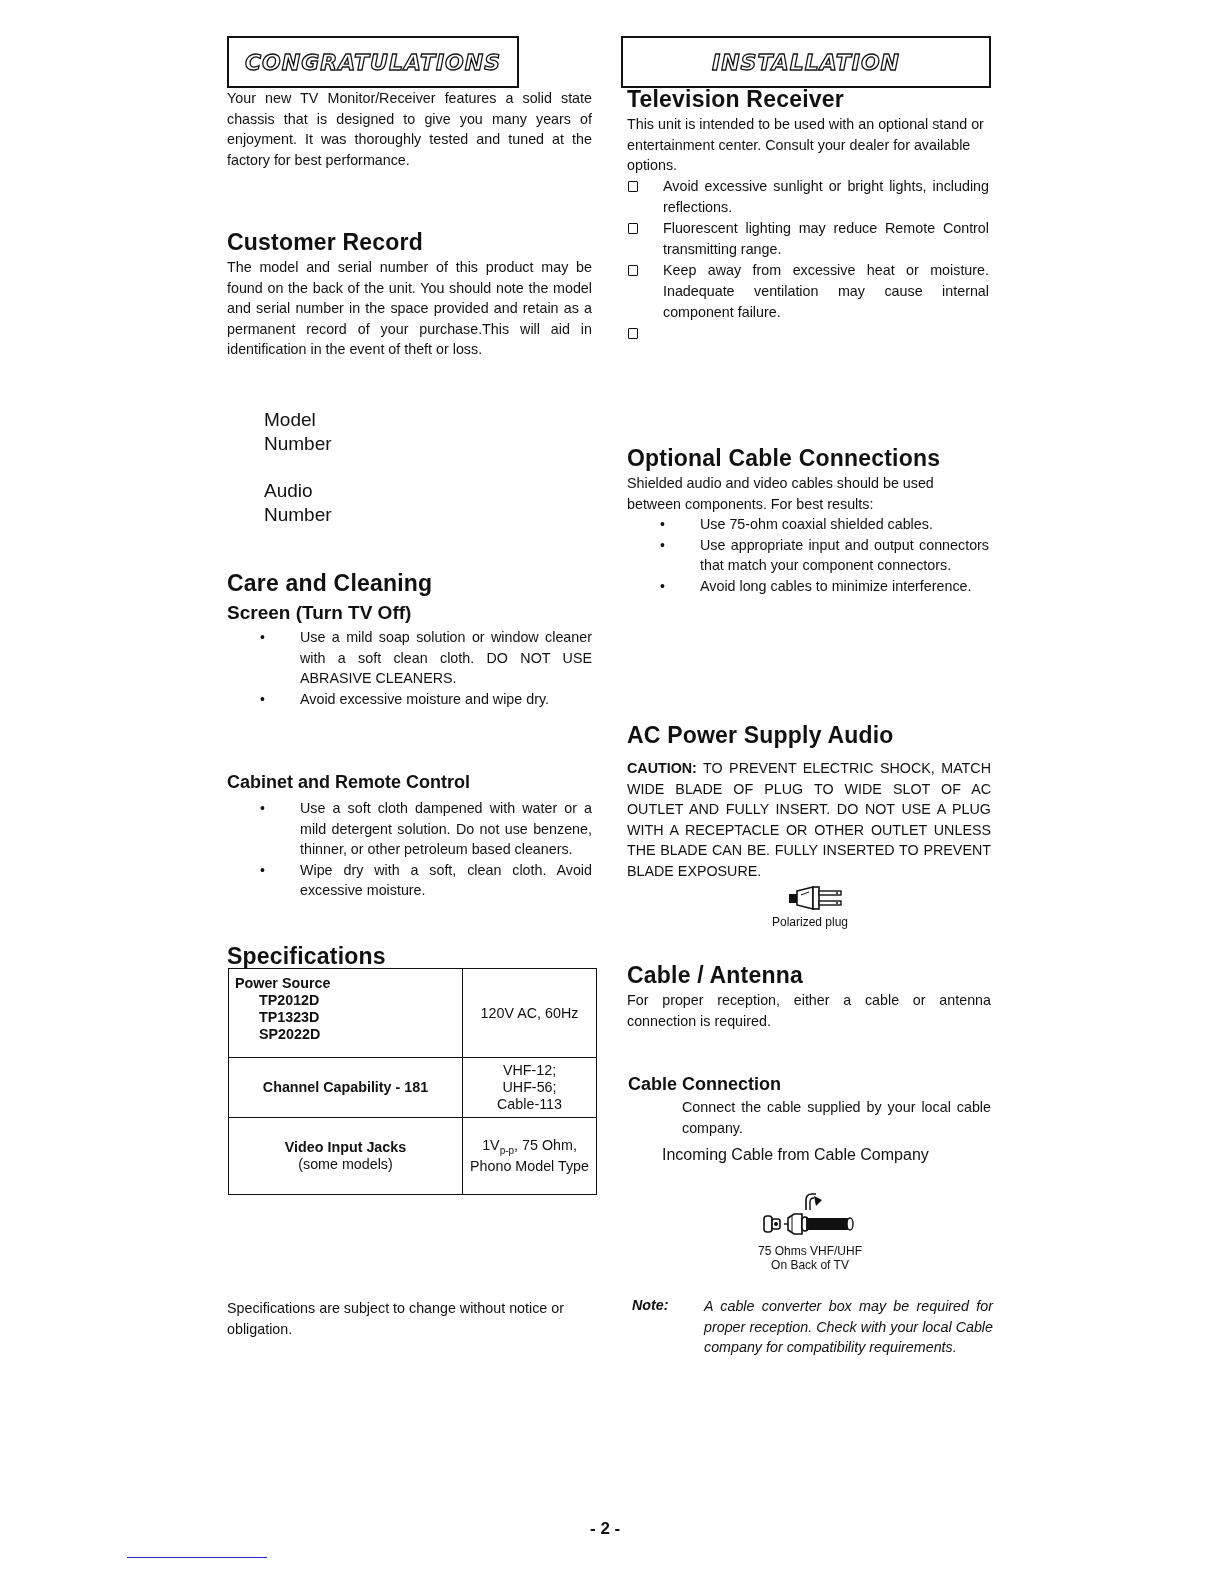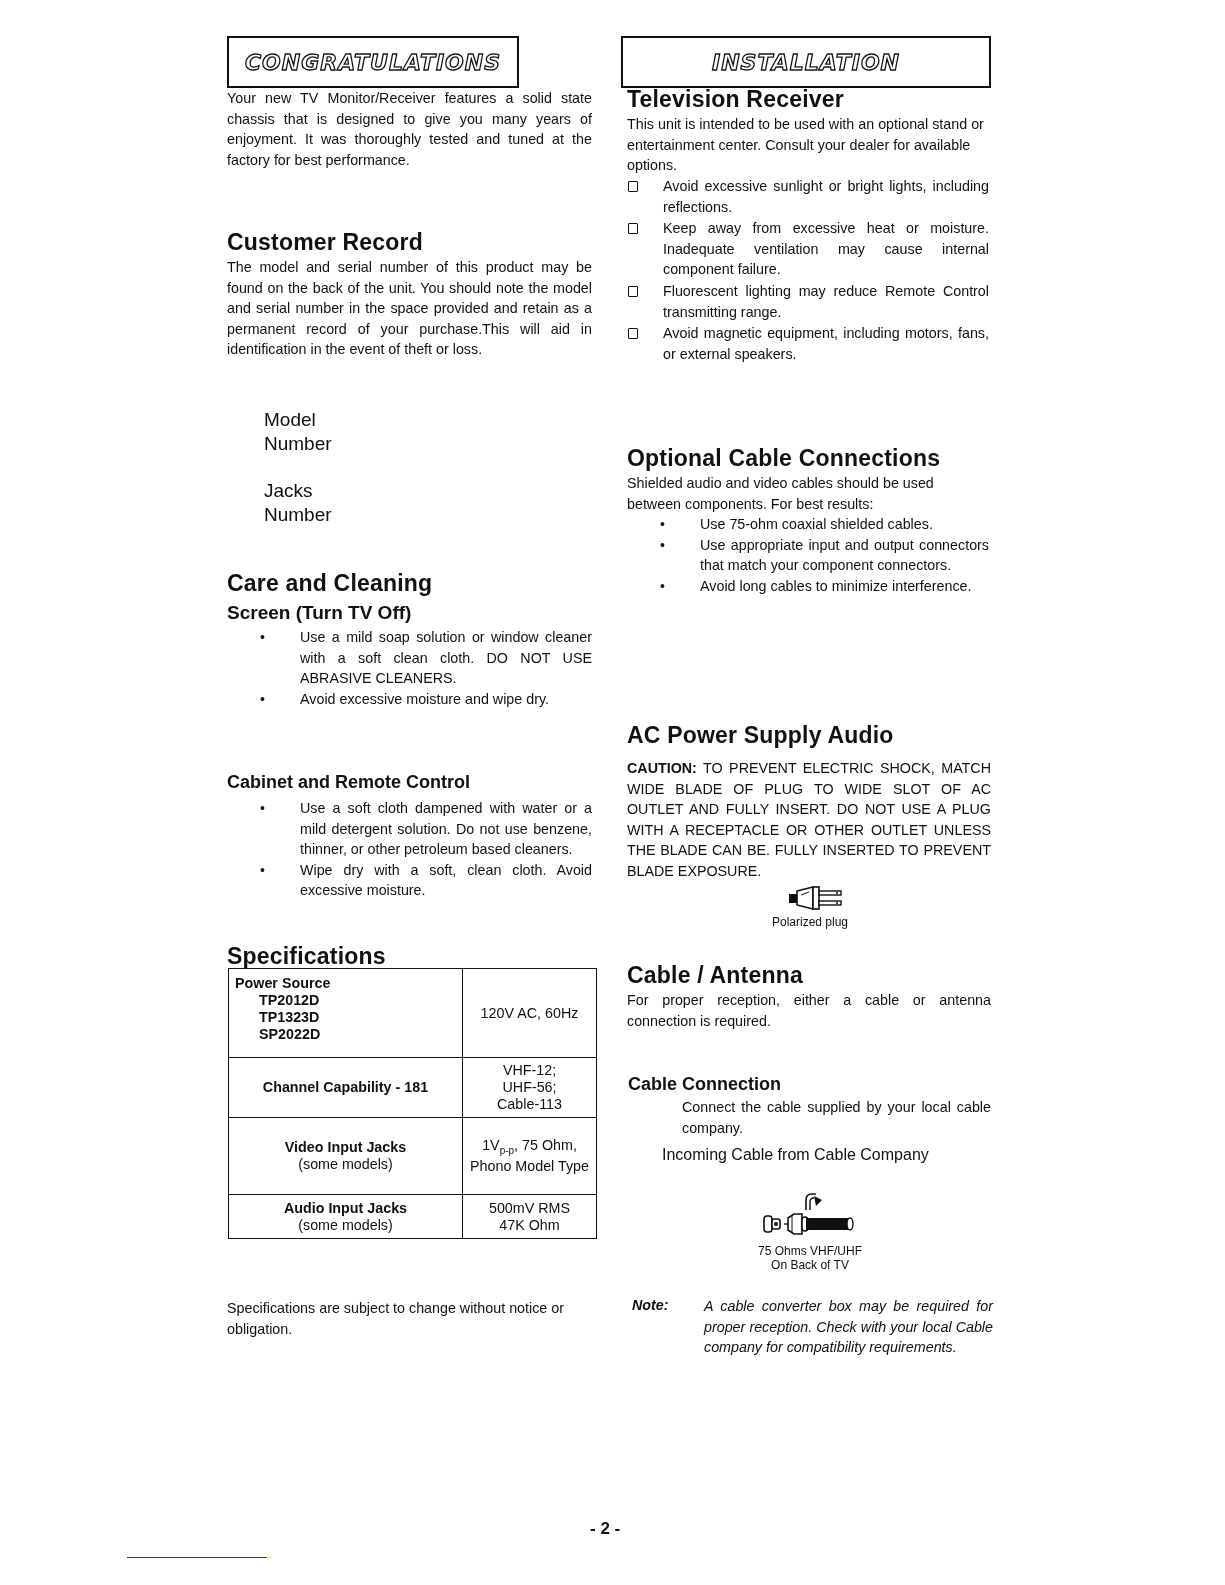--- a/index.html
+++ b/index.html
@@ -48,21 +48,21 @@
 <p class="body abs" style="left:227px; top:88px; width:365px;">Your new TV Monitor/Receiver features a solid state chassis that is designed to give you many years of enjoyment.  It was thoroughly tested and tuned at the factory for best performance.</p>
 
 <h2 class="abs" style="left:227px; top:229px;">Customer Record</h2>
 <p class="body abs" style="left:227px; top:257px; width:365px;">The model and serial number of this product may be found on the back of the unit.  You should note the model and serial number in the space provided and retain as a permanent record of your purchase.This will aid in identification in the event of theft or loss.</p>
 
 <div class="abs record-label" style="left:264px; top:408px;">
   <div>Model</div>
   <div>Number</div>
 </div>
 <div class="abs record-label" style="left:264px; top:479px;">
-  <div>Jacks</div>
+  <div>Audio</div>
   <div>Number</div>
 </div>
 
 <h2 class="abs" style="left:227px; top:570px;">Care and Cleaning</h2>
 <h3 class="abs" style="left:227px; top:602px;">Screen (Turn TV Off)</h3>
 <ul class="bul dots abs" style="left:227px; top:627px; width:365px;">
   <li><span class="mark">•</span><span>Use a mild soap solution or window cleaner with a soft clean cloth. DO NOT USE ABRASIVE CLEANERS.</span></li>
   <li><span class="mark">•</span><span>Avoid excessive moisture and wipe dry.</span></li>
 </ul>
 
@@ -98,46 +98,36 @@
   <tr style="height:77px;">
     <td class="k">
       <div>Video Input Jacks</div>
       <div class="sub">(some models)</div>
     </td>
     <td class="v">
       <div><span>1V</span><sub style="font-size:10px;">p-p</sub><span>, 75 Ohm,</span></div>
       <div>Phono Model Type</div>
     </td>
   </tr>
-  <tr style="height:44px;">
-    <td class="k">
-      <div>Audio Input Jacks</div>
-      <div class="sub">(some models)</div>
-    </td>
-    <td class="v">
-      <div>500mV RMS</div>
-      <div>47K Ohm</div>
-    </td>
-  </tr>
 </tbody>
   </table>
 
 <p class="body abs" style="left:227px; top:1298px; width:370px; text-align:left;">Specifications are subject to change without notice or obligation.</p>
 
 <div class="banner" style="left:621px; top:36px; width:370px;">
   <span>Installation</span>
 </div>
 
 <h2 class="abs" style="left:627px; top:86px;">Television Receiver</h2>
 <p class="body abs" style="left:627px; top:114px; width:362px; text-align:left;">This unit is intended to be used with an optional stand or entertainment center. Consult your dealer for available options.</p>
 <ul class="bul boxes abs" style="left:627px; top:176px; width:362px;">
   <li><span class="mark"></span><span>Avoid excessive sunlight or bright lights, including reflections.</span></li>
+  <li><span class="mark"></span><span>Fluorescent lighting may reduce Remote Control transmitting range.</span></li>
   <li><span class="mark"></span><span>Keep away from excessive heat or moisture. Inadequate ventilation may cause internal component failure.</span></li>
-  <li><span class="mark"></span><span>Fluorescent lighting may reduce Remote Control transmitting range.</span></li>
-  <li><span class="mark"></span><span>Avoid magnetic equipment, including motors, fans, or external speakers.</span></li>
+  <li><span class="mark"></span></li>
 </ul>
 
 <h2 class="abs" style="left:627px; top:445px;">Optional Cable Connections</h2>
 <p class="body abs" style="left:627px; top:473px; width:362px; text-align:left;">Shielded audio and video cables should be used between components. For best results:</p>
 <ul class="bul dots abs" style="left:627px; top:514px; width:362px;">
   <li><span class="mark">•</span><span>Use 75-ohm coaxial shielded cables.</span></li>
   <li><span class="mark">•</span><span>Use appropriate input and output connectors that match  your component connectors.</span></li>
   <li><span class="mark">•</span><span>Avoid long cables to minimize interference.</span></li>
 </ul>
 

